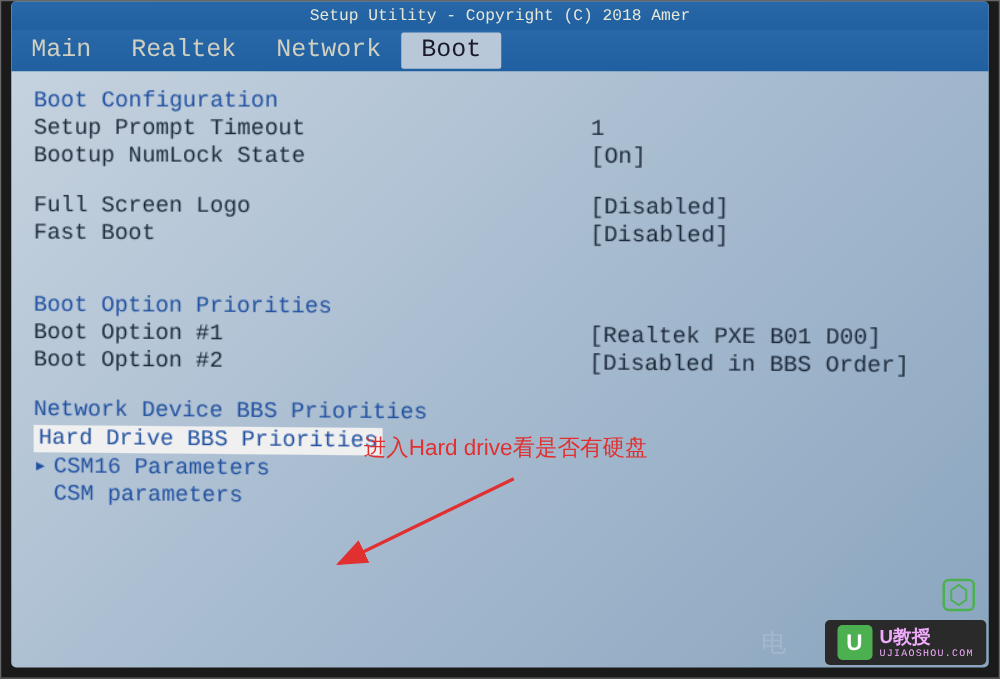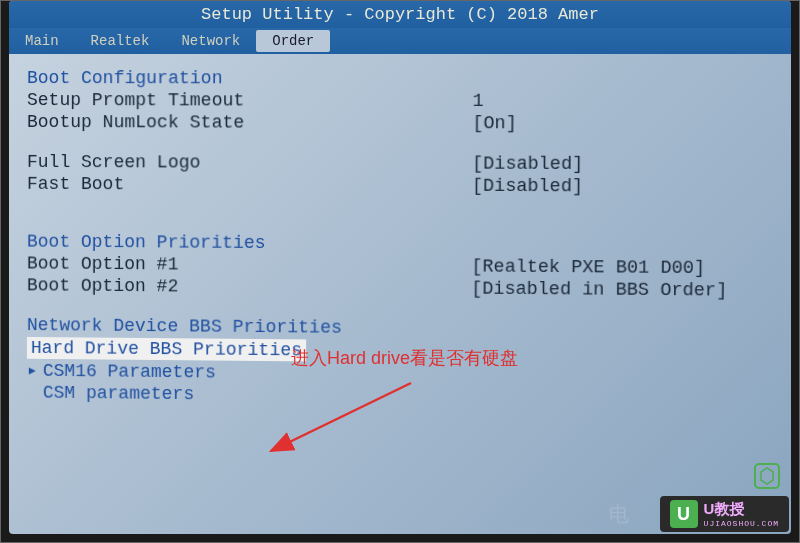--- a/index.html
+++ b/index.html
@@ -20,34 +20,34 @@
   right: 8px;
   bottom: 8px;
   background: linear-gradient(135deg, #c8d4e0 0%, #a8bcd0 50%, #8aa5bf 100%);
   border-radius: 4px;
   overflow: hidden;
 }
 .title-bar {
   background: linear-gradient(to bottom, #2868a8, #2060a0);
   color: #e8e8d8;
   padding: 4px 10px;
-  font-size: 17px;
+  font-size: 13px;
   white-space: nowrap;
   display: flex;
   justify-content: center;
 }
 .menu-bar {
   background: linear-gradient(to bottom, #2868a8, #2060a0);
   display: flex;
   padding: 2px 0;
 }
 .menu-item {
   color: #d0d0c0;
   padding: 3px 16px;
-  font-size: 14px;
+  font-size: 20px;
 }
 .menu-item.active {
   background: #b8c8d8;
   color: #1a1a2a;
   border-radius: 2px;
 }
 .content {
   padding: 14px 18px;
   color: #1a2838;
   transform: perspective(1200px) rotateX(-1deg) rotateY(-2deg);
@@ -156,21 +156,21 @@
 <body>
 
 <div class="bios-screen">
   <div class="title-bar">
     <span>Setup Utility - Copyright (C) 2018 Amer</span>
   </div>
   <div class="menu-bar">
     <div class="menu-item">Main</div>
     <div class="menu-item">Realtek</div>
     <div class="menu-item">Network</div>
-    <div class="menu-item active">Order</div>
+    <div class="menu-item active">Boot</div>
   </div>
 
   <div class="content">
     <div class="section-header">Boot Configuration</div>
     <div class="row">
       <span class="label">Setup Prompt Timeout</span>
       <span class="value">1</span>
     </div>
     <div class="row">
       <span class="label">Bootup NumLock State</span>

